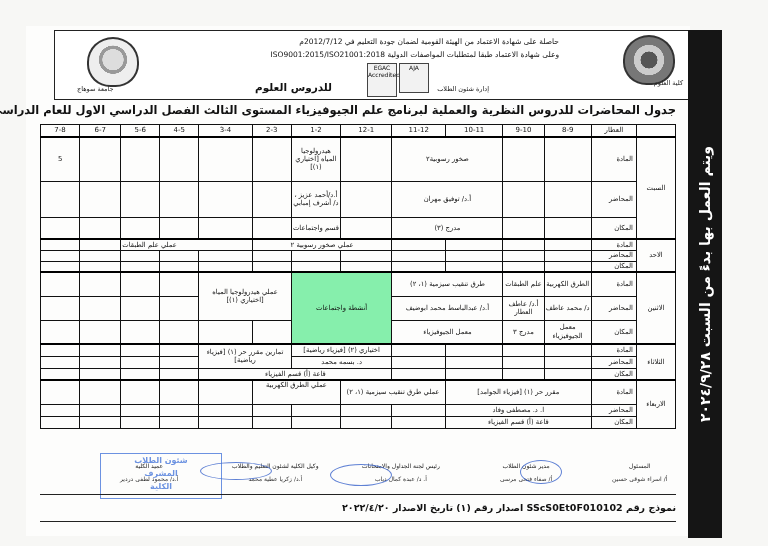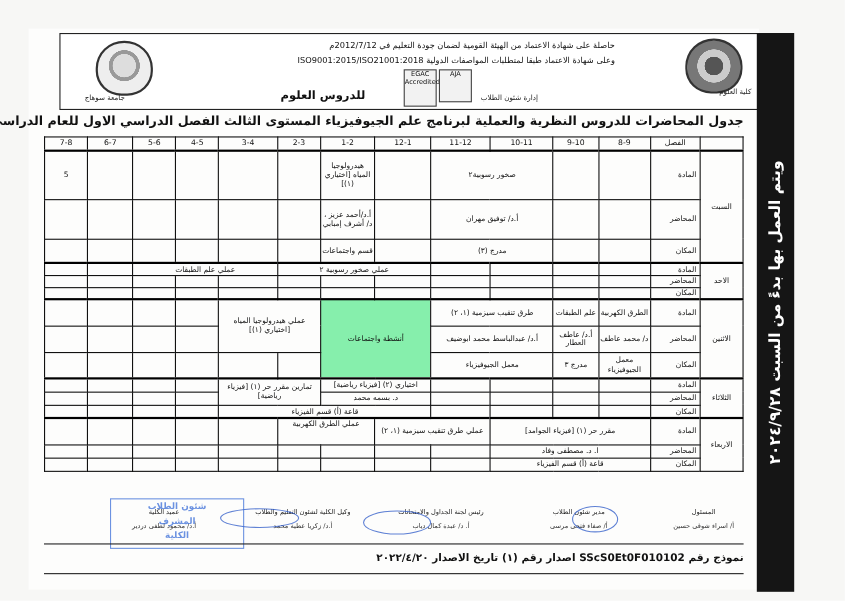--- a/index.html
+++ b/index.html
@@ -72,21 +72,21 @@
       <col style="width:38px">
       <col style="width:52px">
       <col style="width:38px">
       <col style="width:38px">
       <col style="width:40px">
       <col style="width:38px">
   </colgroup>
   <tbody>
       <tr class="hr">
     <td></td>
-    <td>الفصل</td>
+    <td>العطار</td>
     <td>8-9</td>
     <td>9-10</td>
     <td>10-11</td>
     <td>11-12</td>
     <td>12-1</td>
     <td>1-2</td>
     <td>2-3</td>
     <td>3-4</td>
     <td>4-5</td>
     <td>5-6</td>
@@ -139,21 +139,21 @@
   </tr>
 
   <tr style="height:11px">
     <td class="day thick-t" rowspan="3">الاحد</td>
     <td class="lbl thick-t">المادة</td>
     <td class="thick-t"></td>
     <td class="thick-t"></td>
     <td class="thick-t"></td>
     <td class="thick-t"></td>
     <td class="thick-t" colspan="3" style="text-align:center">عملي صخور رسوبية ٢</td>
-    <td class="thick-t" colspan="3" style="text-align:center">عملي علم الطبقات</td>
+    <td class="thick-t" colspan="3" style="text-align:left">عملي علم الطبقات</td>
     <td class="thick-t"></td>
     <td class="thick-t"></td>
   </tr>
   <tr style="height:11px">
     <td class="lbl">المحاضر</td>
     <td></td>
         <td></td>
     <td></td>
         <td></td>
     <td></td>

